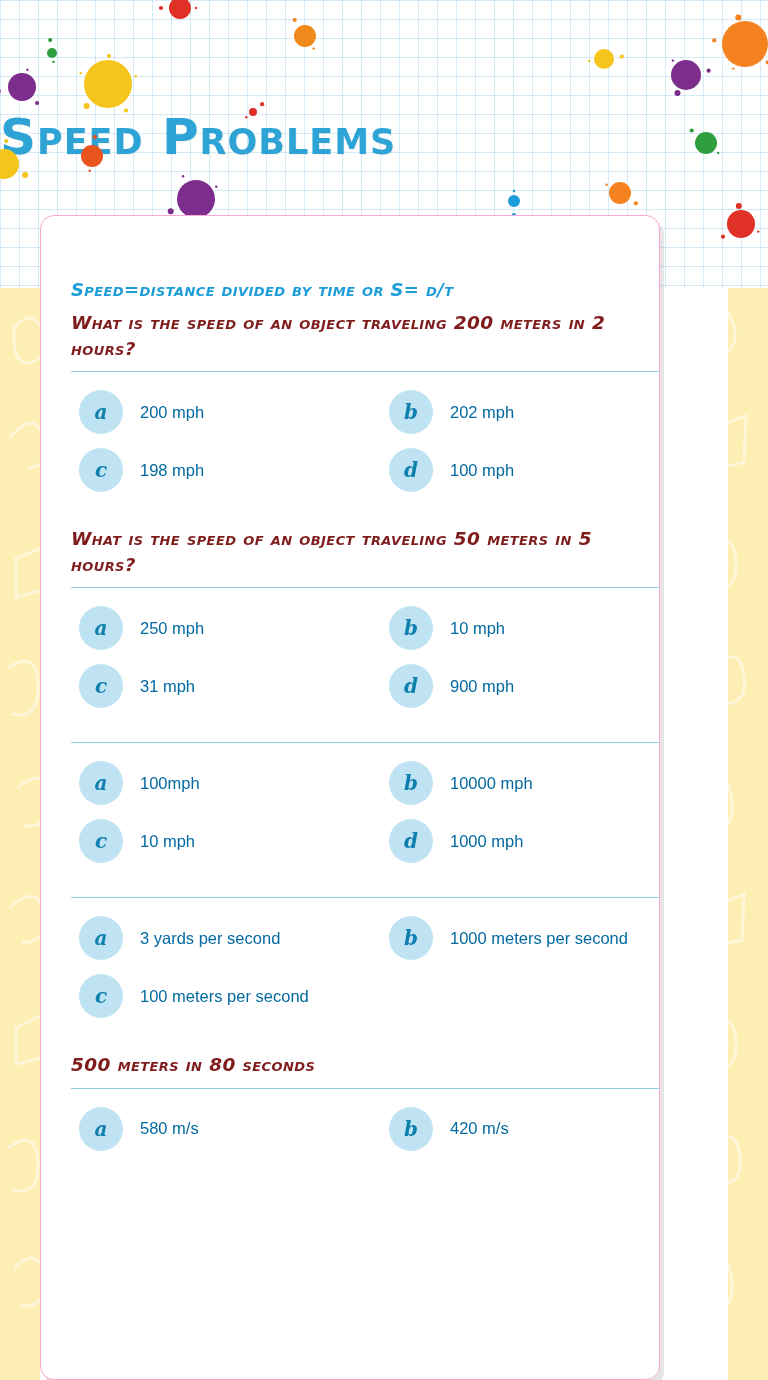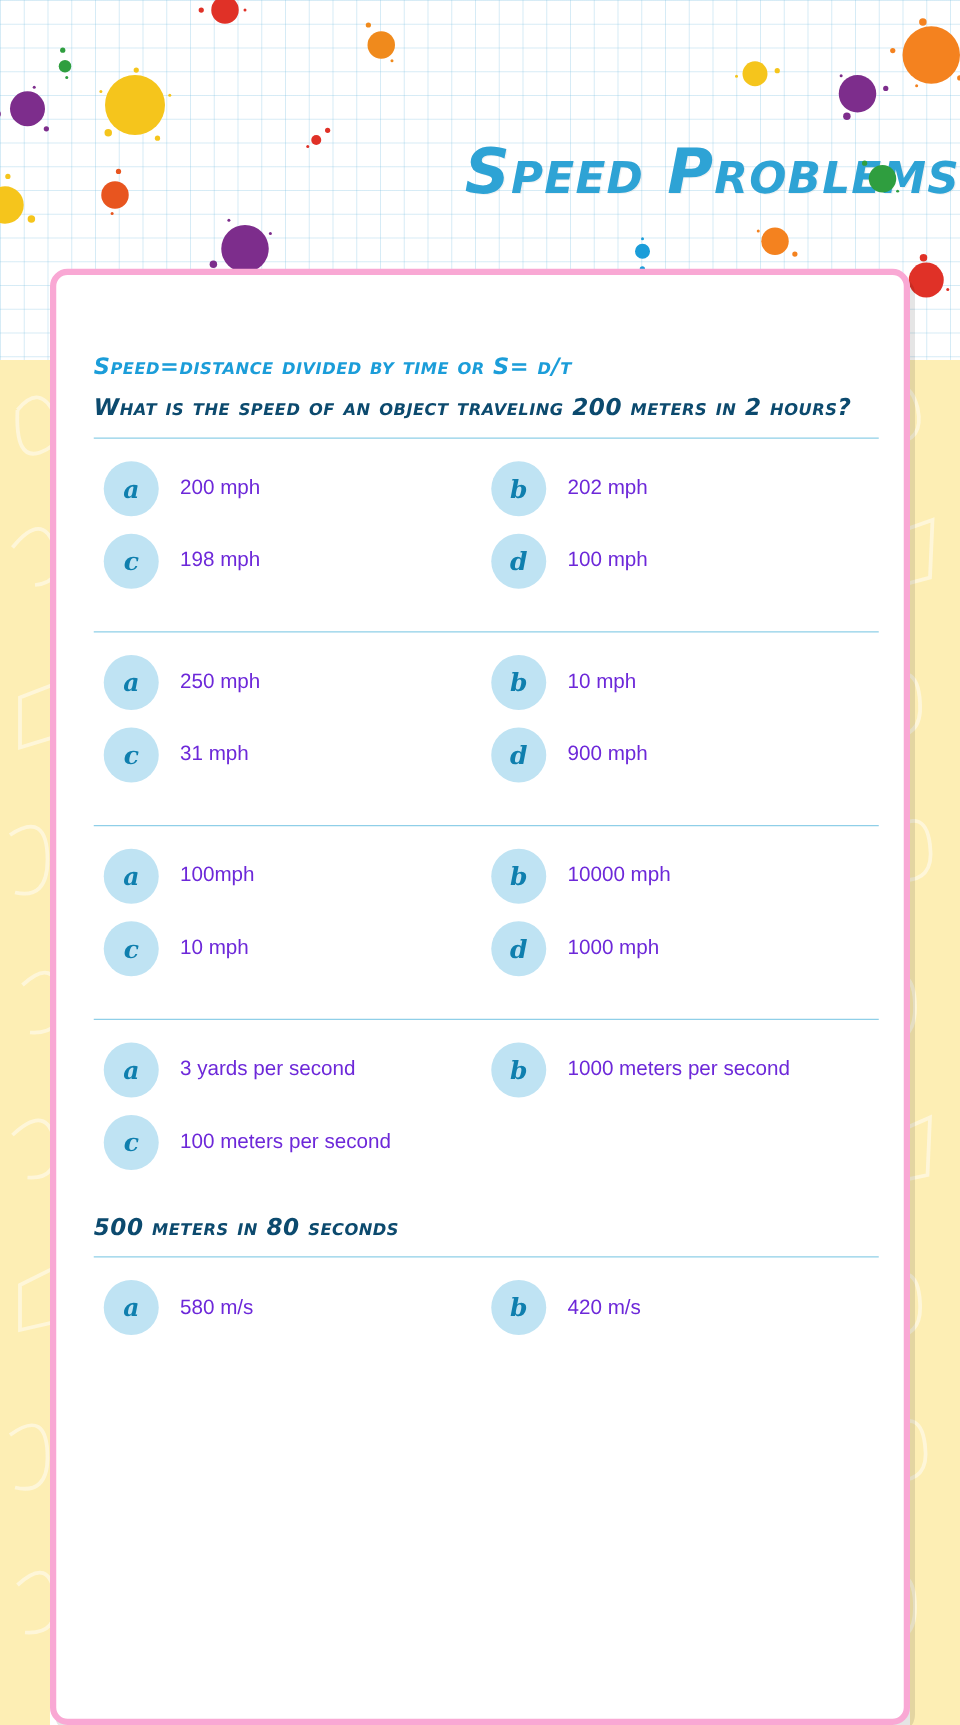--- a/index.html
+++ b/index.html
@@ -34,25 +34,24 @@
       linear-gradient(to bottom, rgba(120,190,225,0.30) 1px, transparent 1px);
     background-size: 19px 19px;
     overflow: hidden;
   }
 
   .banner-title {
     position: absolute;
     top: 108px;
     left: 0;
     width: 768px;
-    text-align: right;
+    text-align: left;
     font-family: "DejaVu Sans", sans-serif;
     font-size: 50px;
     font-weight: bold;
-    font-style: italic;
     letter-spacing: 1px;
     color: #2ea3d5;
     text-shadow: 1px 1px 0 rgba(0,0,0,0.05);
     font-variant: small-caps;
   }
 
   
   .side-band {
     position: absolute;
     top: 288px;
@@ -74,24 +73,24 @@
     width: 688px;
     height: 1092px;
     background: #ffffff;
   }
 
   
   .card {
     position: absolute;
     top: 215px;
     left: 40px;
-    width: 688px;
+    width: 620px;
     height: 1165px;
     background: #ffffff;
-    border: 5px solid #f9a8d4;
+    border: 1px solid #f9a8d4;
     border-radius: 14px;
     box-shadow: 4px 6px 0 rgba(0,0,0,0.10);
     overflow: hidden;
   }
   .card-inner {
     padding: 62px 28px 0 28px;
   }
 
   
   .instruction {
@@ -99,21 +98,21 @@
     font-family: "DejaVu Sans", sans-serif;
     font-weight: bold;
     font-style: italic;
     font-size: 18px;
     font-variant: small-caps;
     letter-spacing: 0.4px;
     line-height: 1.35;
     margin: 0 0 8px 2px;
   }
   .question {
-    color: #0c4a6e;
+    color: #7f1d1d;
     font-family: "DejaVu Sans", sans-serif;
     font-weight: bold;
     font-style: italic;
     font-size: 18.5px;
     font-variant: small-caps;
     letter-spacing: 0.4px;
     line-height: 1.38;
     margin: 0 0 10px 2px;
   }
   .q-rule {
@@ -146,21 +145,21 @@
     font-family: "DejaVu Serif", serif;
     font-style: italic;
     font-weight: bold;
     font-size: 20px;
     flex: 0 0 auto;
   }
   .opt-text {
     margin-left: 17px;
     font-family: "Liberation Sans", sans-serif;
     font-size: 16.5px;
-    color: #6d28d9;
+    color: #0369a1;
   }
   .q-block { margin-bottom: 30px; }
 </style>
 </head>
 <body>
 
 <div class="page">
 
   <div class="side-band">
     <svg class="doodles" viewBox="0 0 768 1092" preserveAspectRatio="none">
@@ -308,20 +307,21 @@
                 <div class="bubble">c</div>
                 <div class="opt-text">198 mph</div>
               </div>
               <div class="opt">
                 <div class="bubble">d</div>
                 <div class="opt-text">100 mph</div>
               </div>
             </div>
           </div>
           <div class="q-block">
+            <div class="question">What is the speed of an object traveling 50 meters in 5 hours?</div>
             <hr class="q-rule">
             <div class="options">
               <div class="opt">
                 <div class="bubble">a</div>
                 <div class="opt-text">250 mph</div>
               </div>
               <div class="opt">
                 <div class="bubble">b</div>
                 <div class="opt-text">10 mph</div>
               </div>

